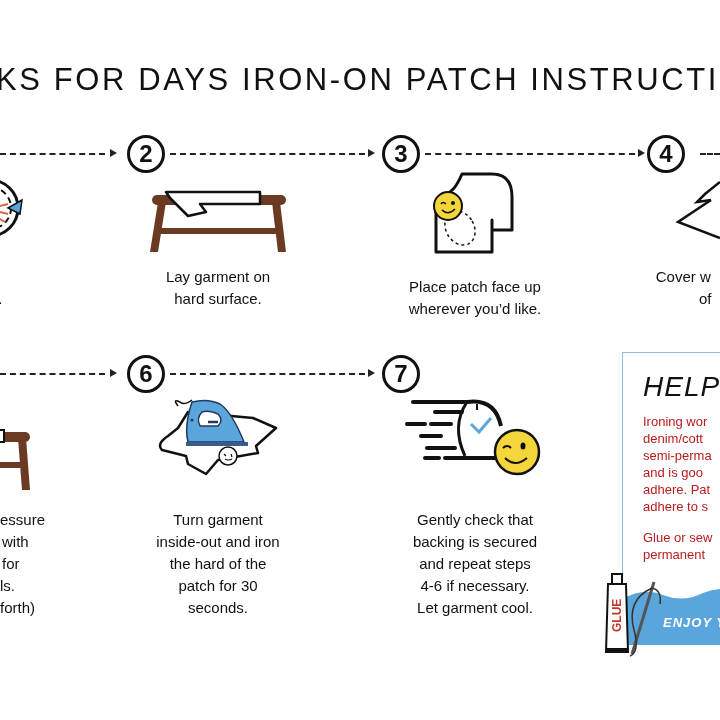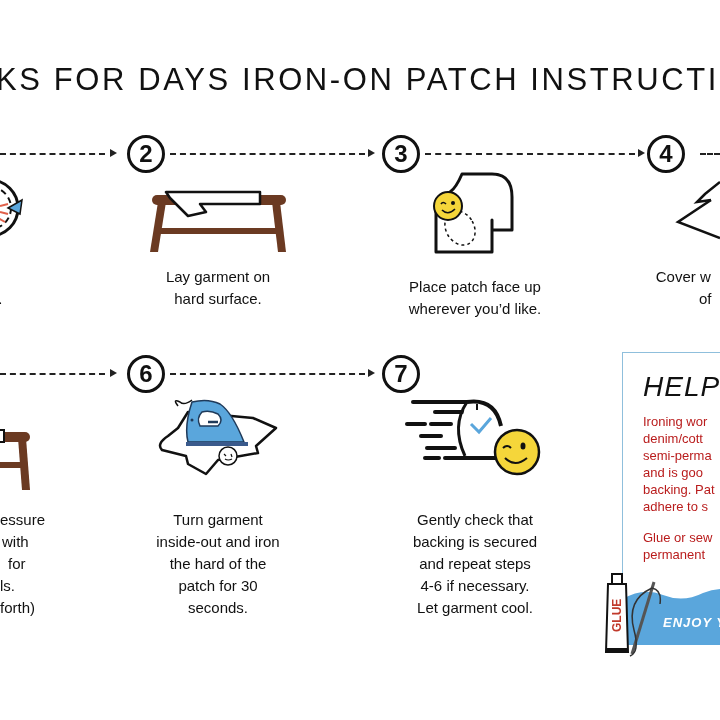--- a/index.html
+++ b/index.html
@@ -155,21 +155,21 @@
   <polyline points="66,28 74,36 86,22" fill="none" stroke="#5aa6dc" stroke-width="3"></polyline>
   <circle cx="112" cy="56" r="22" fill="#f5d63a" stroke="#111" stroke-width="2.5"></circle>
   <path d="M98,52 Q102,48 106,52" stroke="#111" stroke-width="2" fill="none"></path>
   <ellipse cx="118" cy="50" rx="2.5" ry="3.5" fill="#111"></ellipse>
   <path d="M100,62 Q110,72 122,62" stroke="#111" stroke-width="2" fill="none"></path>
 </svg>
 
 <div class="caption" style="left:0;top:509px;text-align:left;">
   <div style="padding-left:0;">essure</div>
   <div style="padding-left:2px;">with</div>
-  <div style="padding-left:8px;">for</div>
+  <div style="padding-left:2px;">for</div>
   <div>ls.</div>
   <div>forth)</div>
 </div>
 <div class="caption" style="left:118px;top:509px;width:200px;">
   <div>Turn garment</div>
   <div>inside-out and iron</div>
   <div>the hard of the</div>
   <div>patch for 30</div>
   <div>seconds.</div>
 </div>
@@ -181,21 +181,21 @@
   <div>Let garment cool.</div>
 </div>
 
 <div class="helpbox">
   <div class="help-title">HELPF</div>
   <div class="help-p" style="top:60px;">
     <div>Ironing wor</div>
     <div>denim/cott</div>
     <div>semi-perma</div>
     <div>and is goo</div>
-    <div>backing. Pat</div>
+    <div>adhere. Pat</div>
     <div>adhere to s</div>
   </div>
   <div class="help-p" style="top:176px;">
     <div>Glue or sew</div>
     <div>permanent</div>
   </div>
   <svg class="wave" width="120" height="60" viewBox="0 0 120 60">
     <path d="M0,14 Q20,2 40,10 Q60,18 80,8 Q100,0 120,8 L120,60 L0,60 Z" fill="#5aa6dc"></path>
   </svg>
   <div class="enjoy">ENJOY Y</div>

